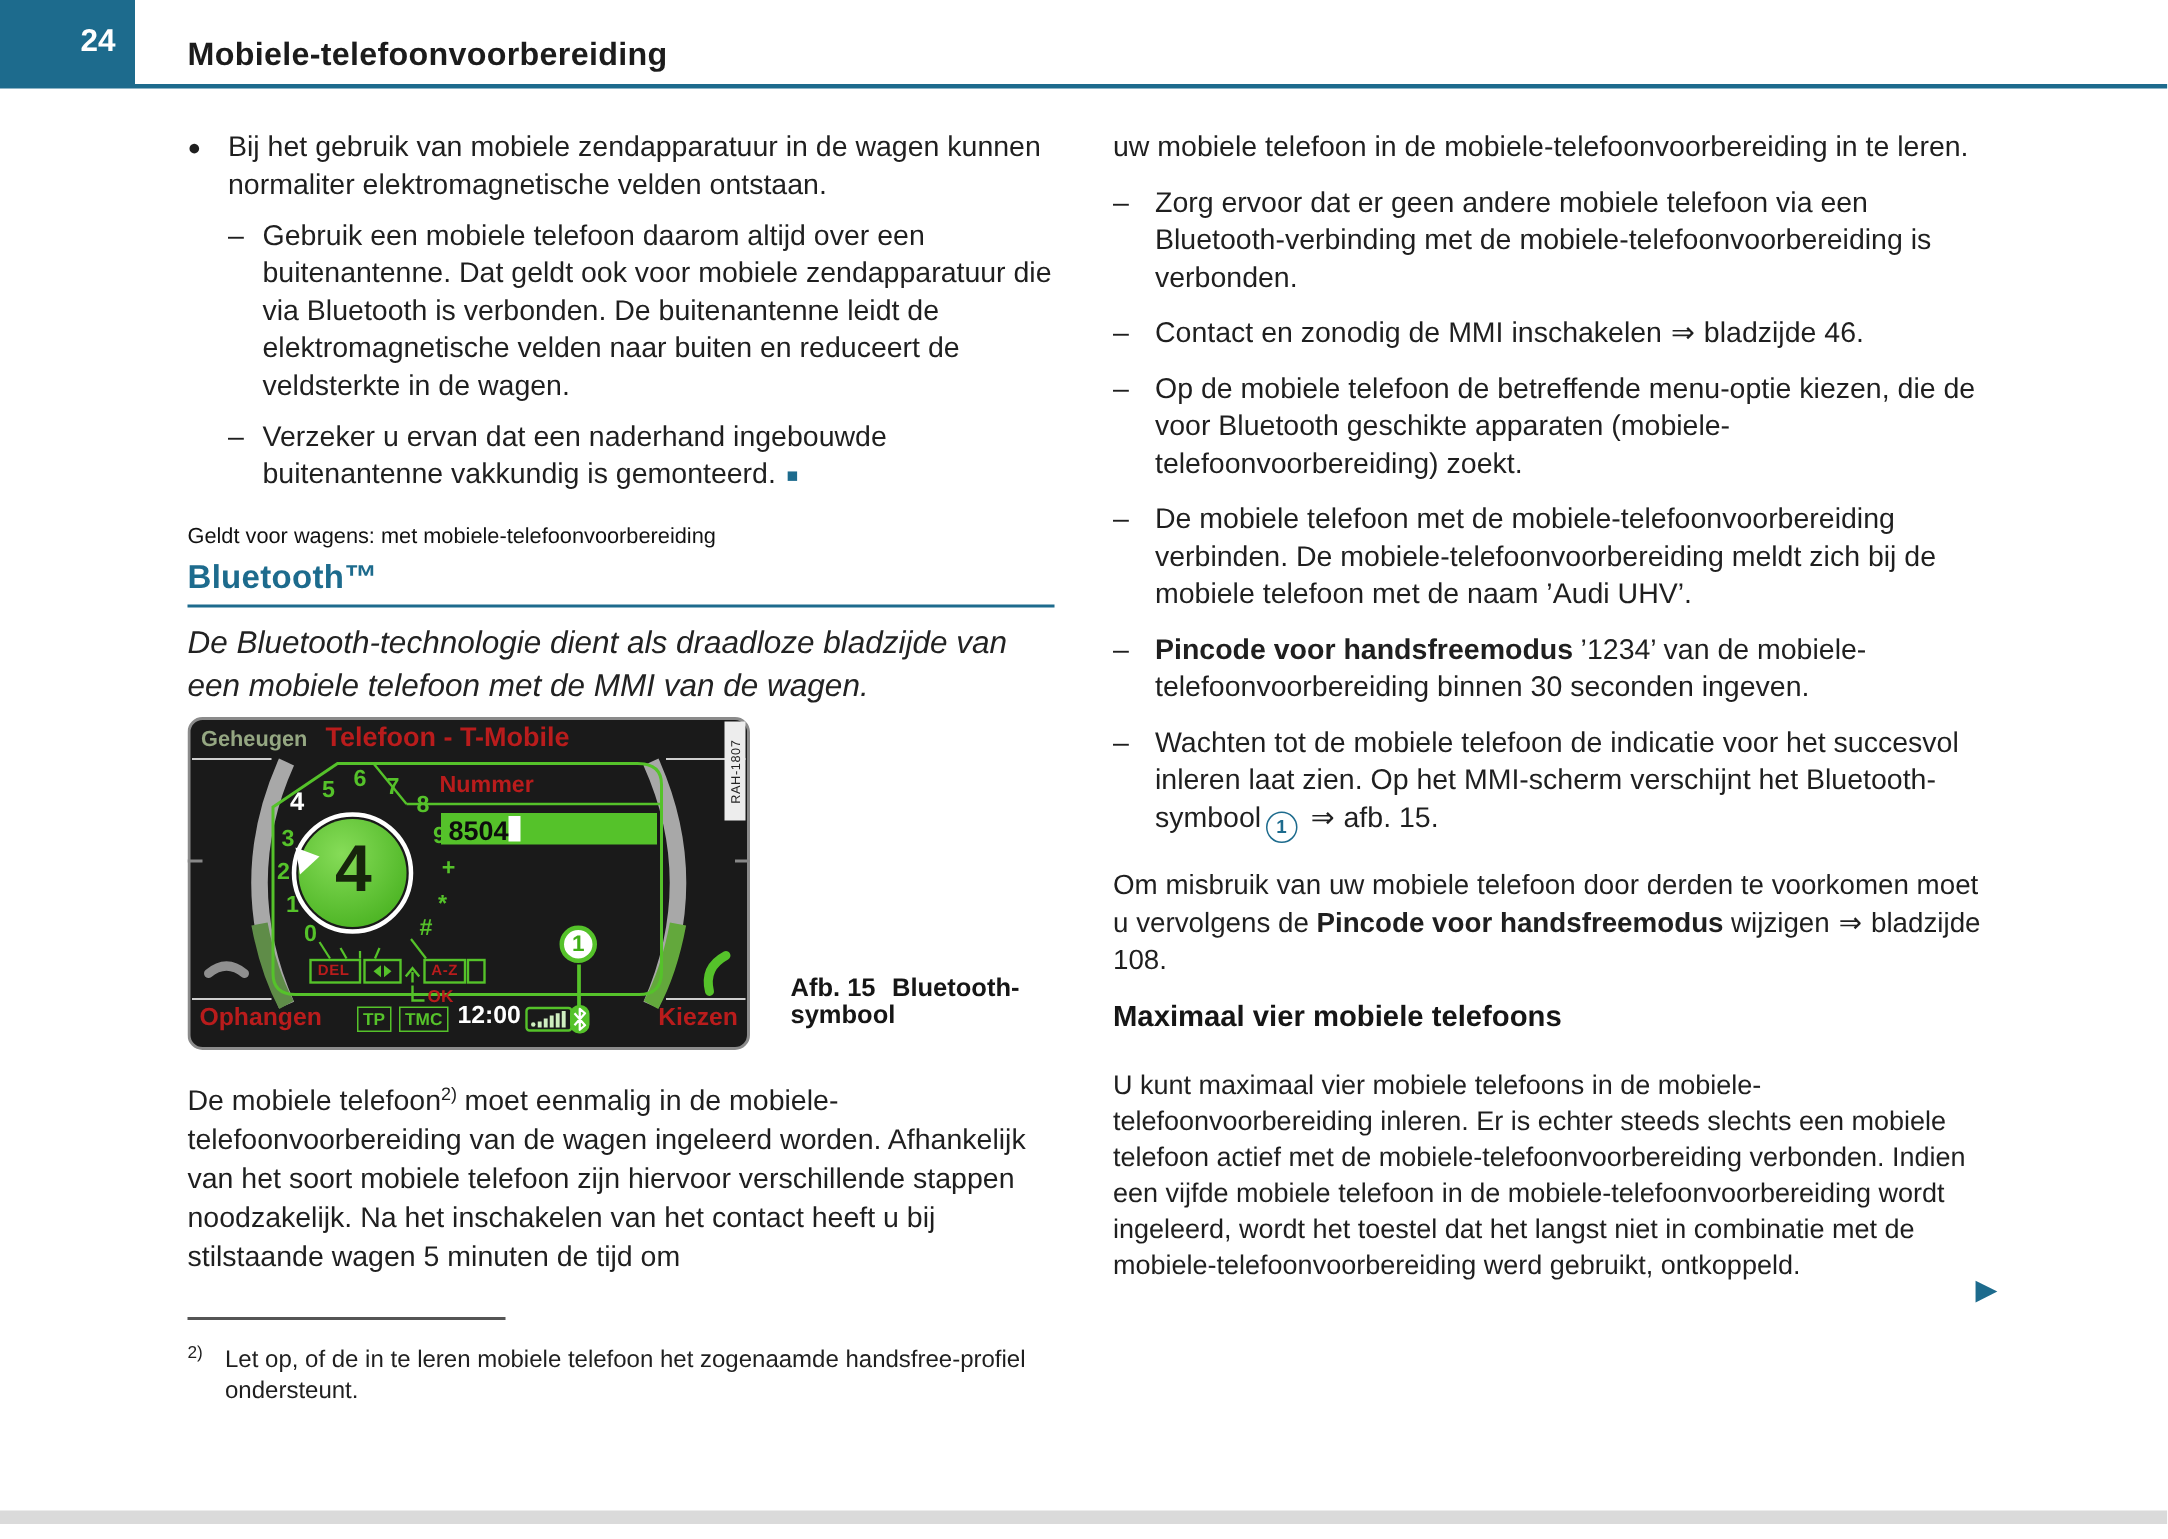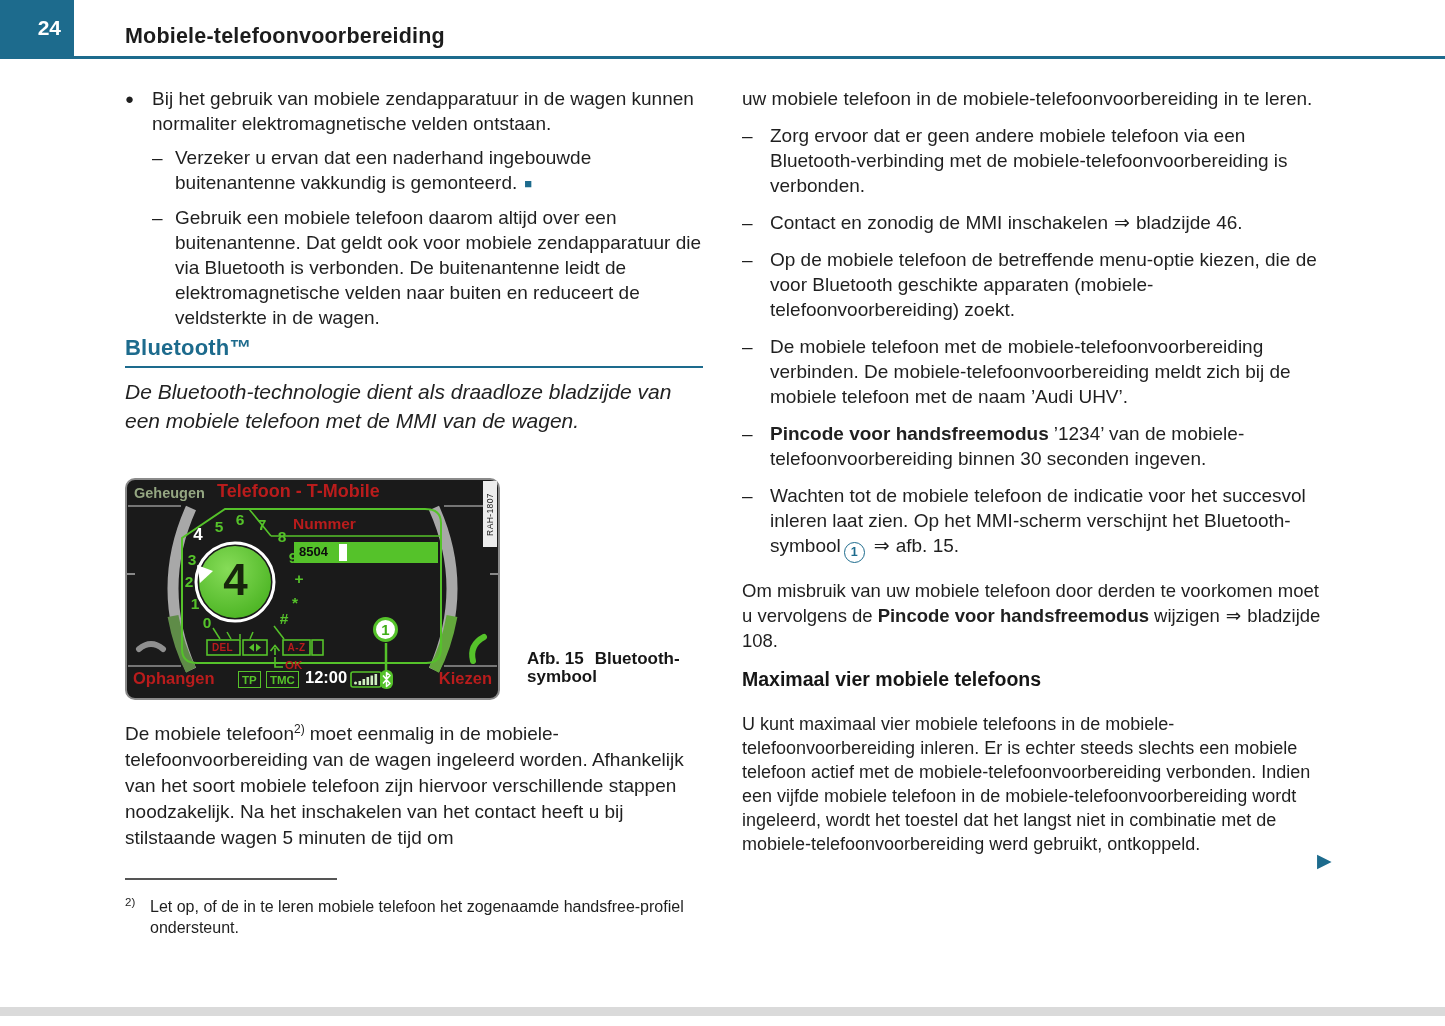--- a/index.html
+++ b/index.html
@@ -1,20 +1,20 @@
 <!DOCTYPE html>
 <html><head>
 <meta charset="utf-8">
 <style>
   html,body{margin:0;padding:0;background:#ffffff;}
   .page{position:relative;width:1445px;height:1026px;background:#fff;overflow:hidden;
         font-family:"Liberation Sans","DejaVu Sans",sans-serif;color:#1f1f1f;}
 
   
-  .pagenum-box{position:absolute;left:0;top:0;width:74px;height:56px;background:#1d6b8d;
+  .pagenum-box{position:absolute;left:0;top:0;width:90px;height:56px;background:#1d6b8d;
                display:flex;align-items:center;justify-content:flex-end;padding-right:13px;box-sizing:border-box;}
   .pagenum-box span{color:#fff;font-size:21px;font-weight:bold;}
   .page-title{position:absolute;left:125px;top:24px;margin:0;font-size:21.5px;font-weight:bold;color:#1c1c1c;letter-spacing:.2px;}
   .header-rule{position:absolute;left:0;top:56px;width:1445px;height:3px;background:#1d6b8d;}
 
   
   .body-text{font-size:19px;line-height:25px;}
   p{margin:0;}
   .hang{padding-left:23px;text-indent:-23px;}
   .dash{display:inline-block;width:23px;text-indent:0;}
@@ -58,21 +58,21 @@
   .figure-wrap{position:absolute;left:125px;top:478px;width:700px;height:240px;}
   .mmi{position:relative;width:375px;height:222px;}
   .mmi svg{position:absolute;left:0;top:0;}
   .mmi .t{position:absolute;white-space:nowrap;}
   .grn{color:#b91c1c;font-weight:bold;}
   .mem{left:9px;top:7px;font-size:14.5px;font-weight:bold;color:#95a782;}
   .scr-title{left:92px;top:3px;font-size:18px;}
   .rah{right:3px;top:3px;width:14px;height:66px;background:#ededed;display:flex;align-items:center;justify-content:center;}
   .rah span{writing-mode:vertical-rl;transform:rotate(180deg);font-size:8.5px;color:#222;letter-spacing:.4px;}
   .nummer{left:168px;top:37px;font-size:15.5px;}
-  .fieldval{left:174px;top:66px;font-size:13px;font-weight:bold;color:#0d0d0d;}
+  .fieldval{left:174px;top:66px;font-size:18px;font-weight:bold;color:#0d0d0d;}
   .dchar{font-size:15.5px;font-weight:bold;color:#55c22a;width:16px;text-align:center;}
   .dchar.sel{color:#fff;font-size:17px;}
   .dial-center{left:92px;top:77px;width:37px;text-align:center;font-size:44px;font-weight:bold;color:#17250c;line-height:50px;}
   .klabel{font-size:10px;letter-spacing:.4px;text-align:center;}
   .ok-label{left:160px;top:181px;font-size:11.5px;}
   .softkey{font-size:16.5px;}
   .statbox{position:absolute;height:15px;border:1.6px solid #55c22a;display:inline-flex;align-items:center;
            padding:0 3px;font-size:11.5px;font-weight:bold;color:#55c22a;}
   .time{left:180px;top:190px;font-size:16.5px;font-weight:bold;color:#fff;}
   .callout1{position:absolute;left:248px;top:139px;width:25px;height:25px;background:#fff;border:3px solid #55c22a;
@@ -88,22 +88,23 @@
 <div class="page">
 
   <div class="pagenum-box">
     <span>24</span>
   </div>
   <h1 class="page-title">Mobiele-telefoonvoorbereiding</h1>
   <div class="header-rule"></div>
 
   <section class="col-left body-text">
     <p class="bullet-item"><span class="bullet">●</span><span>Bij het gebruik van mobiele zendapparatuur in de wagen kunnen normaliter elektromagnetische velden ontstaan.</span></p>
+    <p class="sub-item hang"><span class="dash">–</span><span>Gebruik een mobiele telefoon daarom altijd over een buitenantenne. Dat geldt ook voor mobiele zendapparatuur die via Bluetooth is verbonden. De buitenantenne leidt de elektromagnetische velden naar buiten en reduceert de veldsterkte in de wagen.</span></p>
     <p class="sub-item hang"><span class="dash">–</span><span>Verzeker u ervan dat een naderhand ingebouwde buitenantenne vakkundig is gemonteerd.</span><span class="endsq">■</span></p>
-    <p class="sub-item hang"><span class="dash">–</span><span>Gebruik een mobiele telefoon daarom altijd over een buitenantenne. Dat geldt ook voor mobiele zendapparatuur die via Bluetooth is verbonden. De buitenantenne leidt de elektromagnetische velden naar buiten en reduceert de veldsterkte in de wagen.</span></p>
+    <p class="applies">Geldt voor wagens: met mobiele-telefoonvoorbereiding</p>
     <h2 class="teal-heading">Bluetooth™</h2>
     <div class="heading-rule"></div>
     <p class="lead">De Bluetooth-technologie dient als draadloze bladzijde van een mobiele telefoon met de MMI van de wagen.</p>
   </section>
 
   <div class="figure-wrap">
     <div class="mmi">
       <svg viewBox="0 0 375 222" width="375" height="222">
         <defs>
           <radialGradient id="dialGrad" cx="40%" cy="32%" r="80%">

